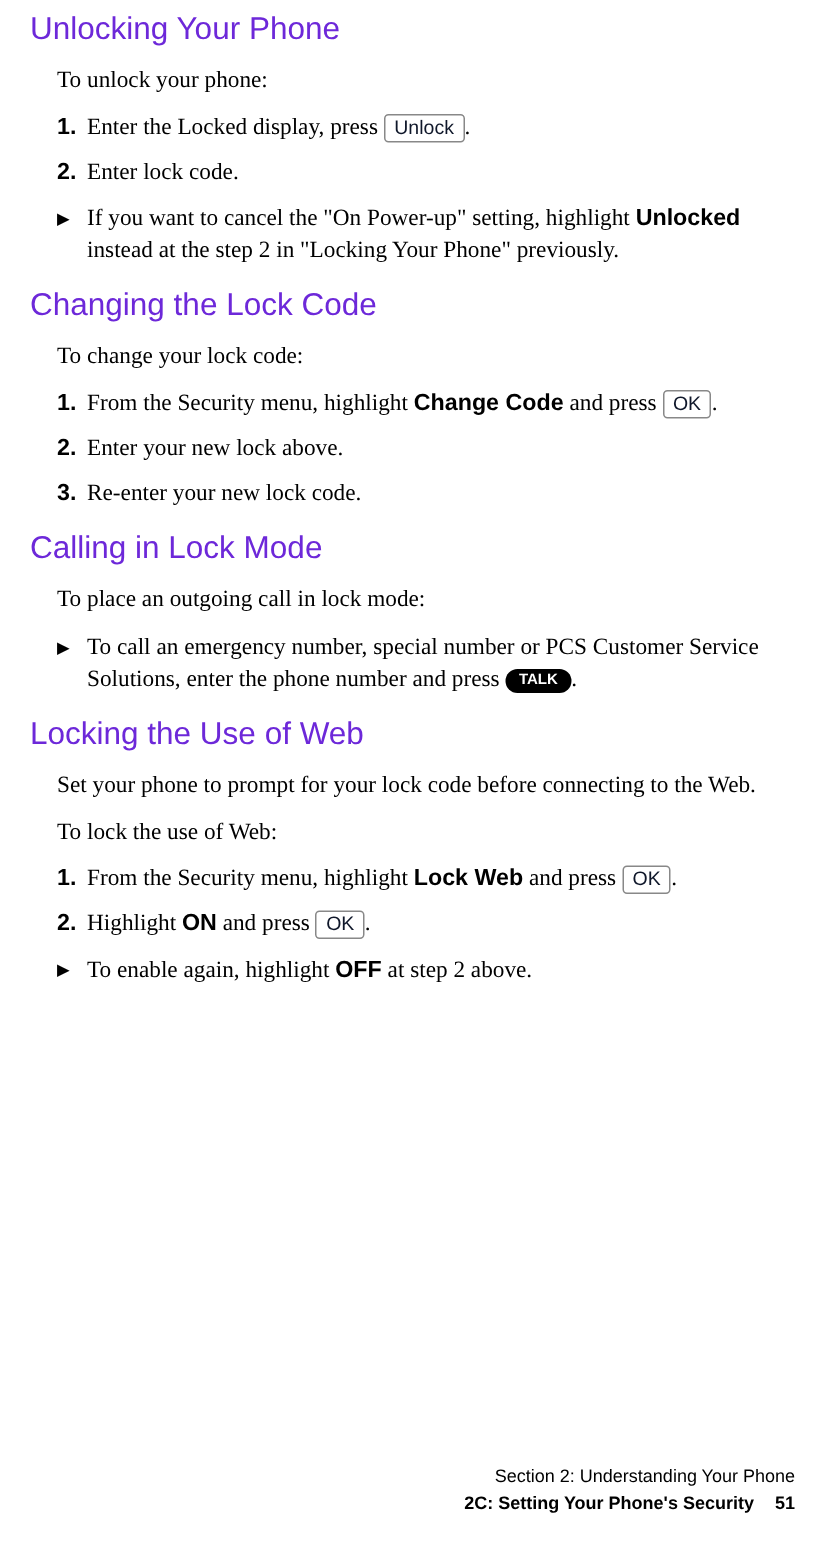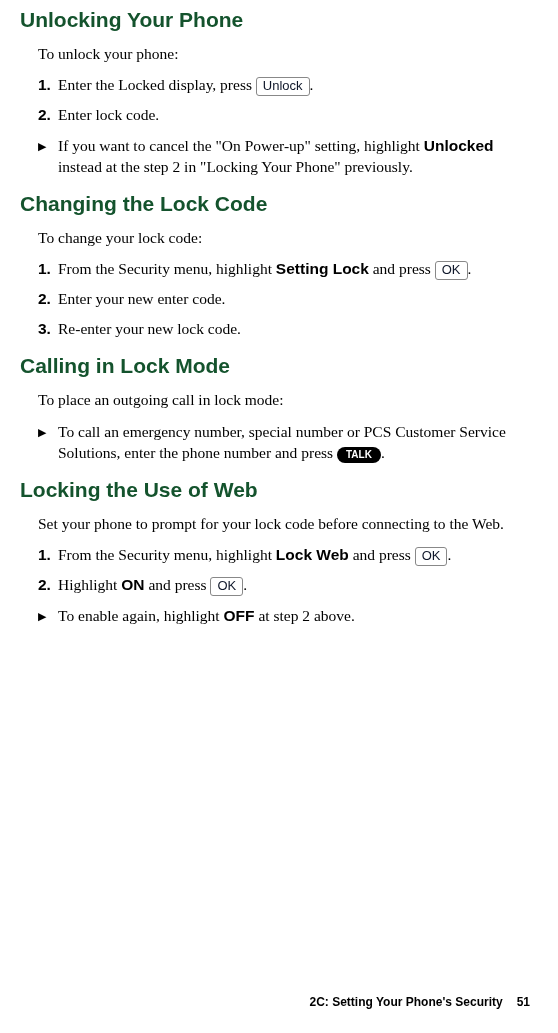--- a/index.html
+++ b/index.html
@@ -14,22 +14,22 @@
       font-family: Georgia, 'Times New Roman', serif;
       color: #000;
       position: relative;
       padding: 0 28px 0 20px;
     }
     .content {
       padding-top: 8px;
     }
     h2 {
       font-family: Arial, Helvetica, sans-serif;
-      font-weight: bold;
-      color: #14532d;
+      font-weight: normal;
+      color: #6d28d9;
       font-size: 21px;
       margin-top: 14px;
       margin-bottom: 12px;
     }
     h2.first {
       margin-top: 0;
     }
     .indent {
       padding-left: 18px;
     }
@@ -136,26 +136,26 @@
       </span>
     </div>
   </div>
 
   <h2>Changing the Lock Code</h2>
   <div class="indent">
     <p class="intro">To change your lock code:</p>
     <div class="step">
       <span class="step-num">1.</span>
       <span class="step-text">
-        <span>From the Security menu, highlight </span><strong class="term">Setting Lock</strong><span> and press </span><span class="key">OK</span><span>.</span>
+        <span>From the Security menu, highlight </span><strong class="term">Change Code</strong><span> and press </span><span class="key">OK</span><span>.</span>
       </span>
     </div>
     <div class="step">
       <span class="step-num">2.</span>
-      <span class="step-text">Enter your new enter code.</span>
+      <span class="step-text">Enter your new lock above.</span>
     </div>
     <div class="step">
       <span class="step-num">3.</span>
       <span class="step-text">Re-enter your new lock code.</span>
     </div>
   </div>
 
   <h2>Calling in Lock Mode</h2>
   <div class="indent">
     <p class="intro">To place an outgoing call in lock mode:</p>
@@ -163,20 +163,21 @@
       <span class="bullet-marker">▶</span>
       <span class="bullet-text">
         <span>To call an emergency number, special number or PCS Customer Service Solutions, enter the phone number and press </span><span class="talk-key">TALK</span><span>.</span>
       </span>
     </div>
   </div>
 
   <h2>Locking the Use of Web</h2>
   <div class="indent">
     <p class="intro">Set your phone to prompt for your lock code before connecting to the Web.</p>
+    <p class="intro">To lock the use of Web:</p>
     <div class="step">
       <span class="step-num">1.</span>
       <span class="step-text">
         <span>From the Security menu, highlight </span><strong class="term">Lock Web</strong><span> and press </span><span class="key">OK</span><span>.</span>
       </span>
     </div>
     <div class="step">
       <span class="step-num">2.</span>
       <span class="step-text">
         <span>Highlight </span><strong class="term">ON</strong><span> and press </span><span class="key">OK</span><span>.</span>
@@ -186,16 +187,17 @@
       <span class="bullet-marker">▶</span>
       <span class="bullet-text">
         <span>To enable again, highlight </span><strong class="term">OFF</strong><span> at step 2 above.</span>
       </span>
     </div>
   </div>
 
 </div>
 
 <div class="footer">
+  <div class="footer-line1">Section 2: Understanding Your Phone</div>
   <div class="footer-line2">
     <span>2C: Setting Your Phone's Security</span><span class="page-num">51</span>
   </div>
 </div>
 
 </body></html>

